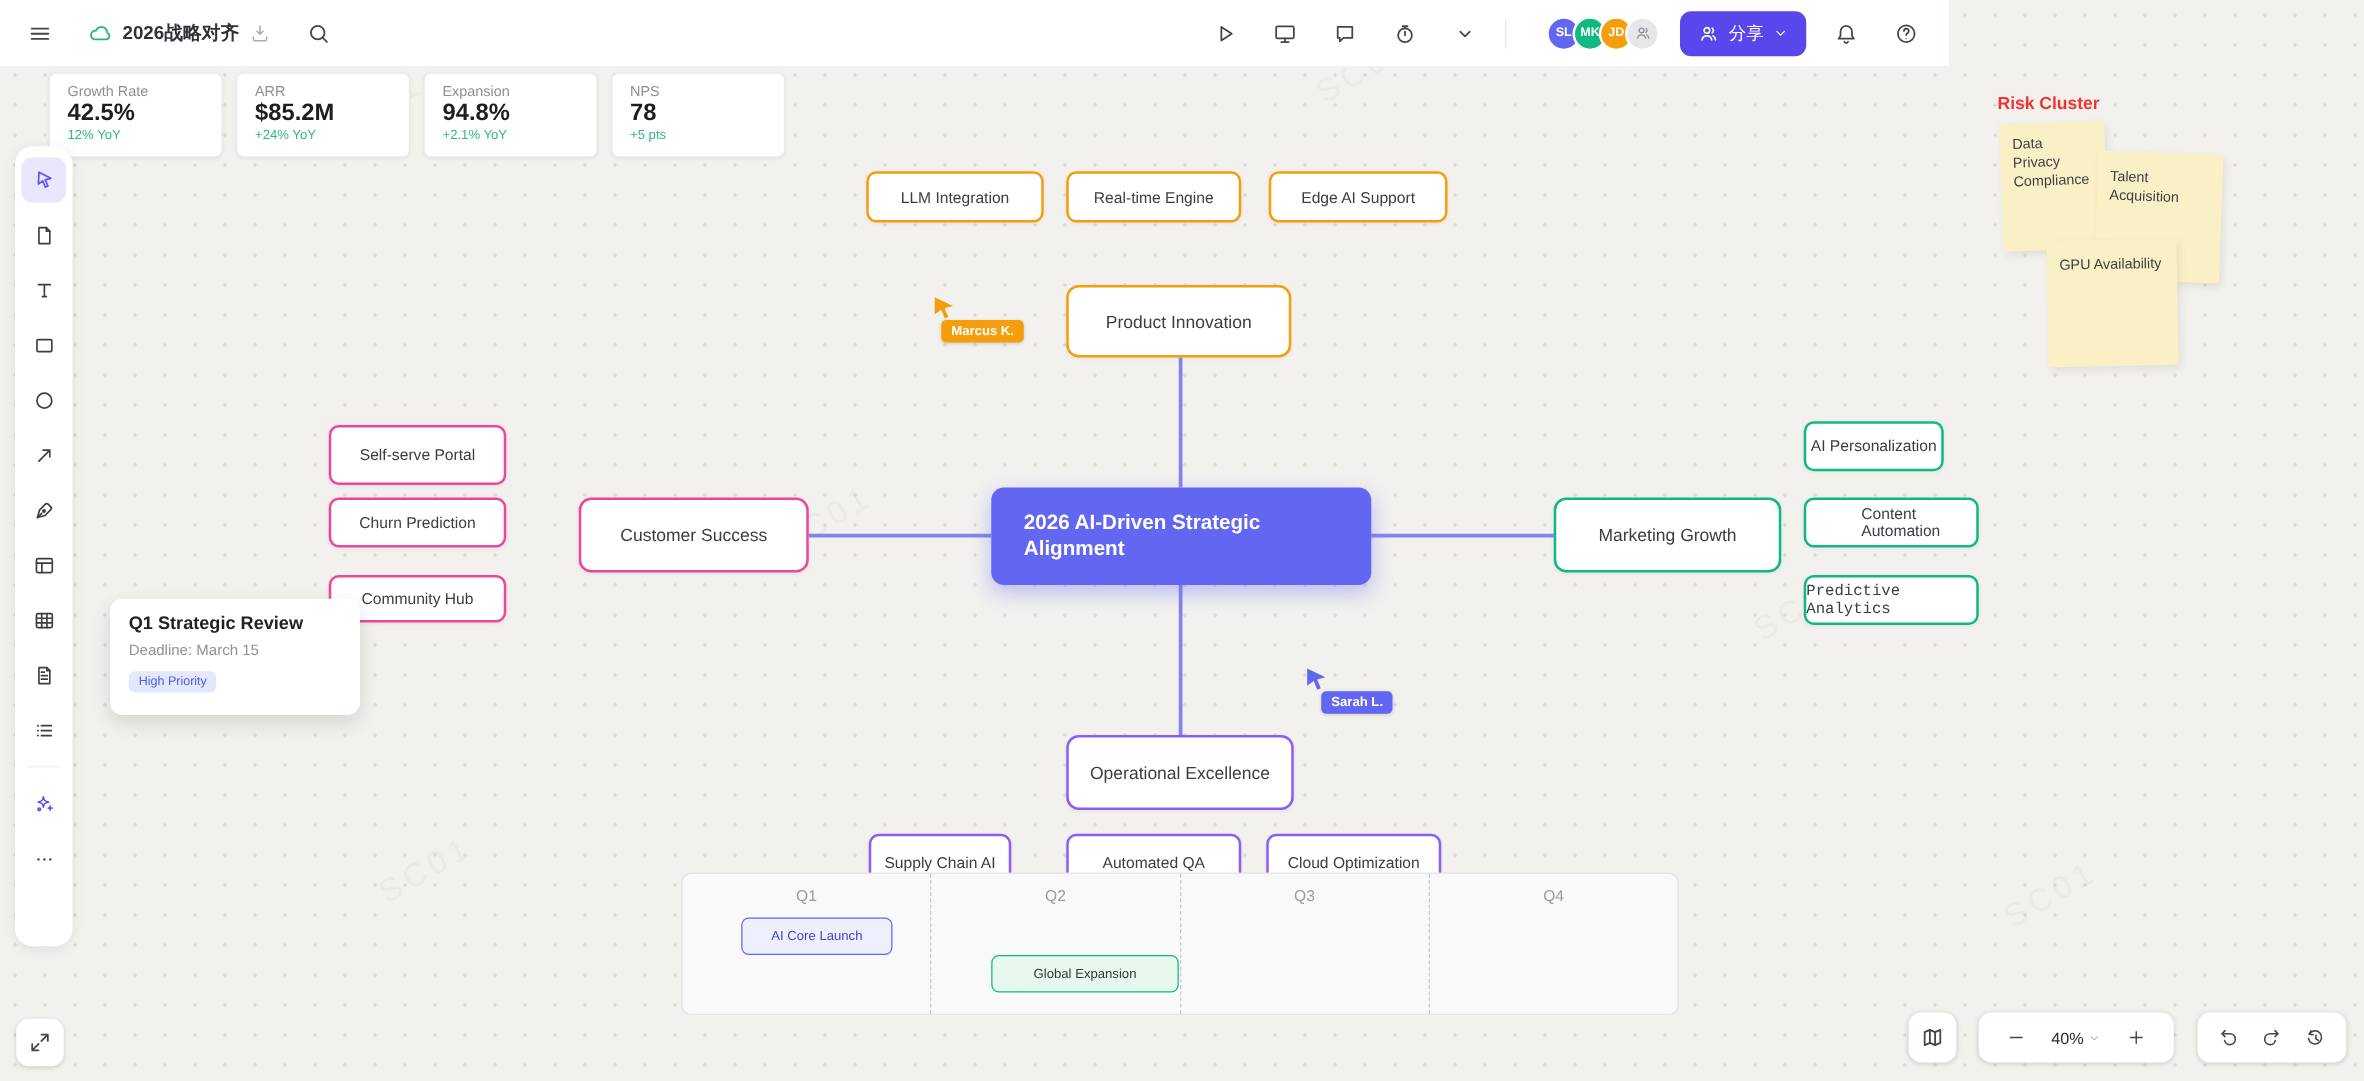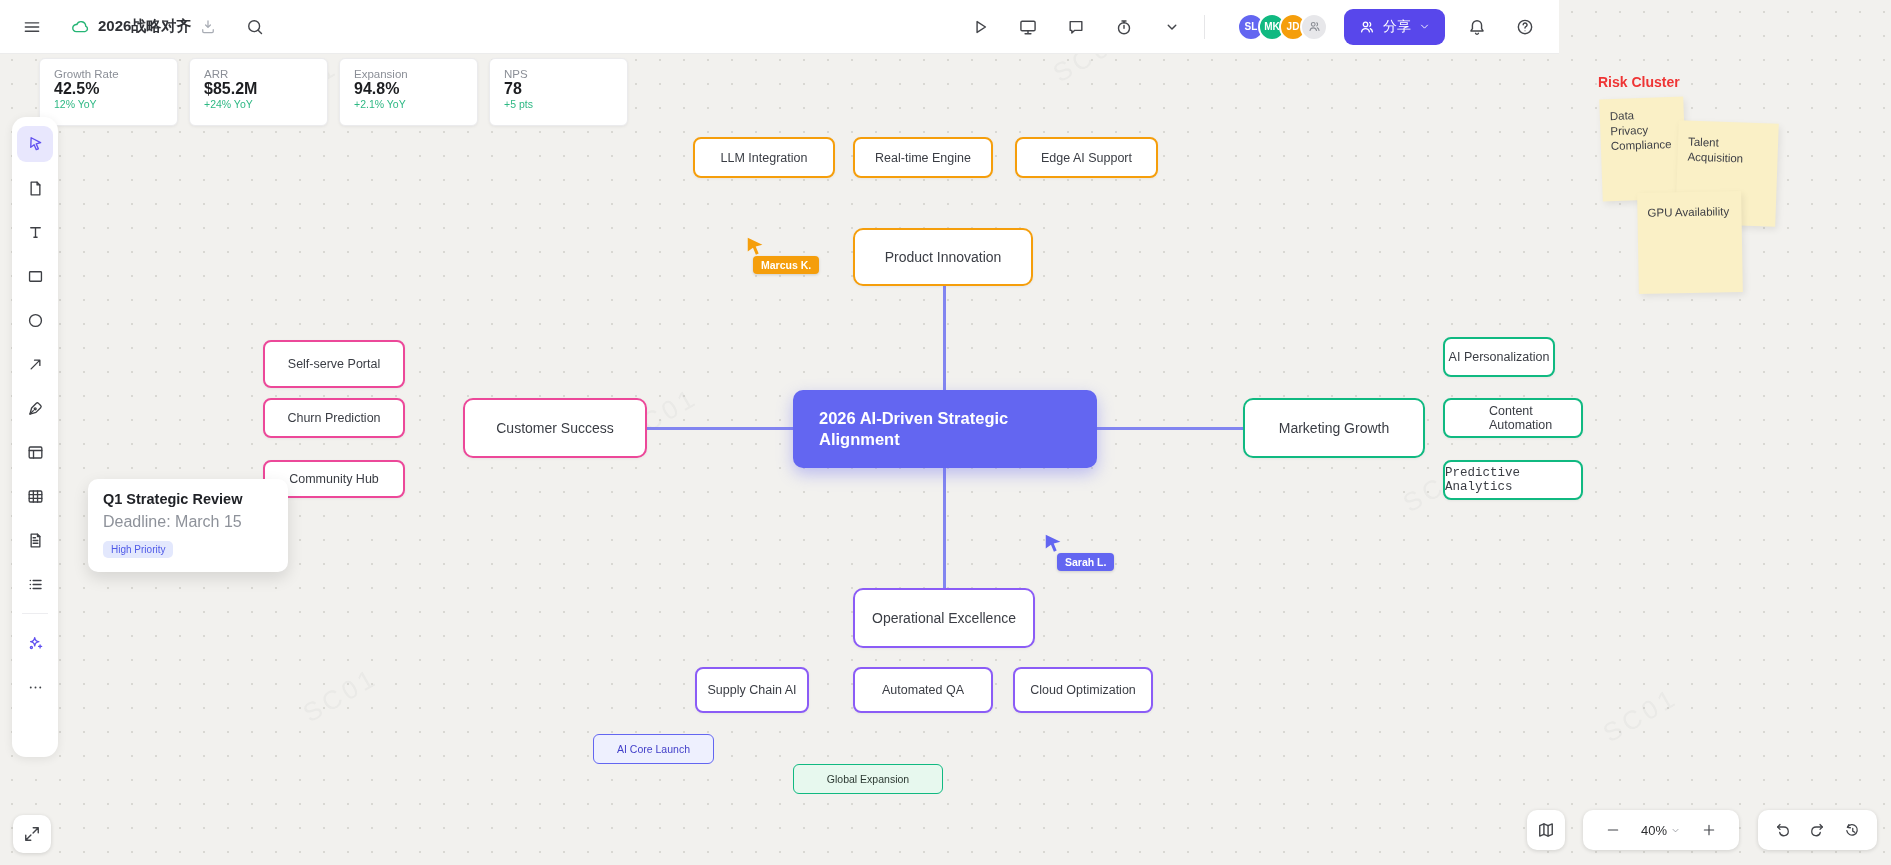--- a/index.html
+++ b/index.html
@@ -25,21 +25,21 @@
     font-size:10px; font-weight:bold; display:flex; align-items:center; justify-content:center; margin-left:-7px; }
   .avatar:first-child { margin-left:16px;text-align:center; }
   .share-btn { display:flex; align-items:center; gap:7px; height:36px; padding:0 14px;
     background:#5847eb; border:none; border-radius:9px; color:#fff; font-size:14px; cursor:pointer; }
   .share-btn .ic { stroke:#fff; width:18px; height:18px; }
 
   
   .kpi { position:absolute; width:139px; height:68px; background:#fff; border:1px solid #ebebed;
     border-radius:6px; box-shadow:0 1px 3px rgba(0,0,0,.06); padding:9px 14px; z-index:10; }
   .kpi .lab { font-size:11.5px; color:#8b8f97; }
-  .kpi .val { font-size:16px; font-weight:bold; color:#1d1e21; line-height:1.15; }
+  .kpi .val { font-size:19px; font-weight:bold; color:#1d1e21; line-height:1.15; }
   .kpi .dlt { font-size:10.5px; color:#2eb884; }
 
   
   .toolbar { position:absolute; left:12px; top:117px; width:46px; height:640px; background:#fff;
     border-radius:14px; box-shadow:0 2px 10px rgba(0,0,0,.08); display:flex; flex-direction:column;
     align-items:center; padding:9px 0; gap:8px; z-index:40; }
   .tool { width:36px; height:36px; border-radius:9px; display:flex; align-items:center;
     justify-content:center; cursor:pointer; background:transparent; border:none; flex:0 0 auto; }
   .tool.active { background:#e8e7fd; }
   .tool .ic { stroke:#3d3f44; width:19px; height:19px; }
@@ -57,21 +57,21 @@
   .b-orange { border:2px solid #f59e0b; }
   .b-pink   { border:2px solid #ec4899; }
   .b-green  { border:2px solid #10b981; }
   .b-purple { border:2px solid #8b5cf6; }
   .edge { position:absolute; background:rgba(99,102,241,.78); z-index:2; }
 
   
   .task-card { position:absolute; left:88px; top:479px; width:200px; height:93px; background:#fff;
     border-radius:10px; box-shadow:0 6px 16px rgba(0,0,0,.12); padding:12px 15px; z-index:6; }
   .task-card h3 { font-size:14.5px; color:#202227; margin-bottom:6px; }
-  .task-card .dl { font-size:16px; color:#8e929a; margin-bottom:8px; }
+  .task-card .dl { font-size:12px; color:#8e929a; margin-bottom:8px; }
   .badge { display:inline-block; font-size:10px; color:#4f5ae8; background:#e3e8fd;
     padding:3px 8px; border-radius:5px; }
 
   
   .risk-title { position:absolute; left:1598px; top:74px; font-size:14px; font-weight:bold;
     color:#ef3434; z-index:6; }
   .sticky { position:absolute; background:#faf0c6; box-shadow:2px 3px 7px rgba(0,0,0,.08);
     padding:10px 10px; font-size:11.5px; color:#3f4046; line-height:1.3; z-index:5; cursor:pointer; }
 
   
@@ -335,20 +335,26 @@
     <h3>Q1 Strategic Review</h3>
     <div class="dl">Deadline: March 15</div>
     <span class="badge">High Priority</span>
   </div>
 
   <div class="risk-title">Risk Cluster</div>
   <div class="sticky" style="left:1601px; top:98px; width:84px; height:102px; transform:rotate(-2deg);">Data Privacy Compliance</div>
   <div class="sticky" style="left:1677px; top:122px; width:100px; height:103px; transform:rotate(2deg); padding-top:14px;">Talent Acquisition</div>
   <div class="sticky" style="left:1638px; top:192px; width:104px; height:101px; transform:rotate(-1deg); padding-top:13px;">GPU Availability</div>
 
+  <div class="timeline">
+    <div class="t-col"><span class="q">Q1</span></div>
+    <div class="t-col"><span class="q">Q2</span></div>
+    <div class="t-col"><span class="q">Q3</span></div>
+    <div class="t-col"><span class="q">Q4</span></div>
+  </div>
   <div class="t-item indigo">AI Core Launch</div>
   <div class="t-item green">Global Expansion</div>
 
   <div class="cursor" style="left:745px; top:236px;">
     <svg width="22" height="22" viewBox="0 0 24 24">
         <path d="M3 2l16 7.6-7.3 1.9 3.2 7.6-3 1.3-3.2-7.6L3 17z" fill="#f59e0b"></path>
       </svg>
   </div>
   <div class="cursor-label" style="left:753px; top:256px; background:#f59e0b;">Marcus K.</div>
   <div class="cursor" style="left:1043px; top:533px;">

